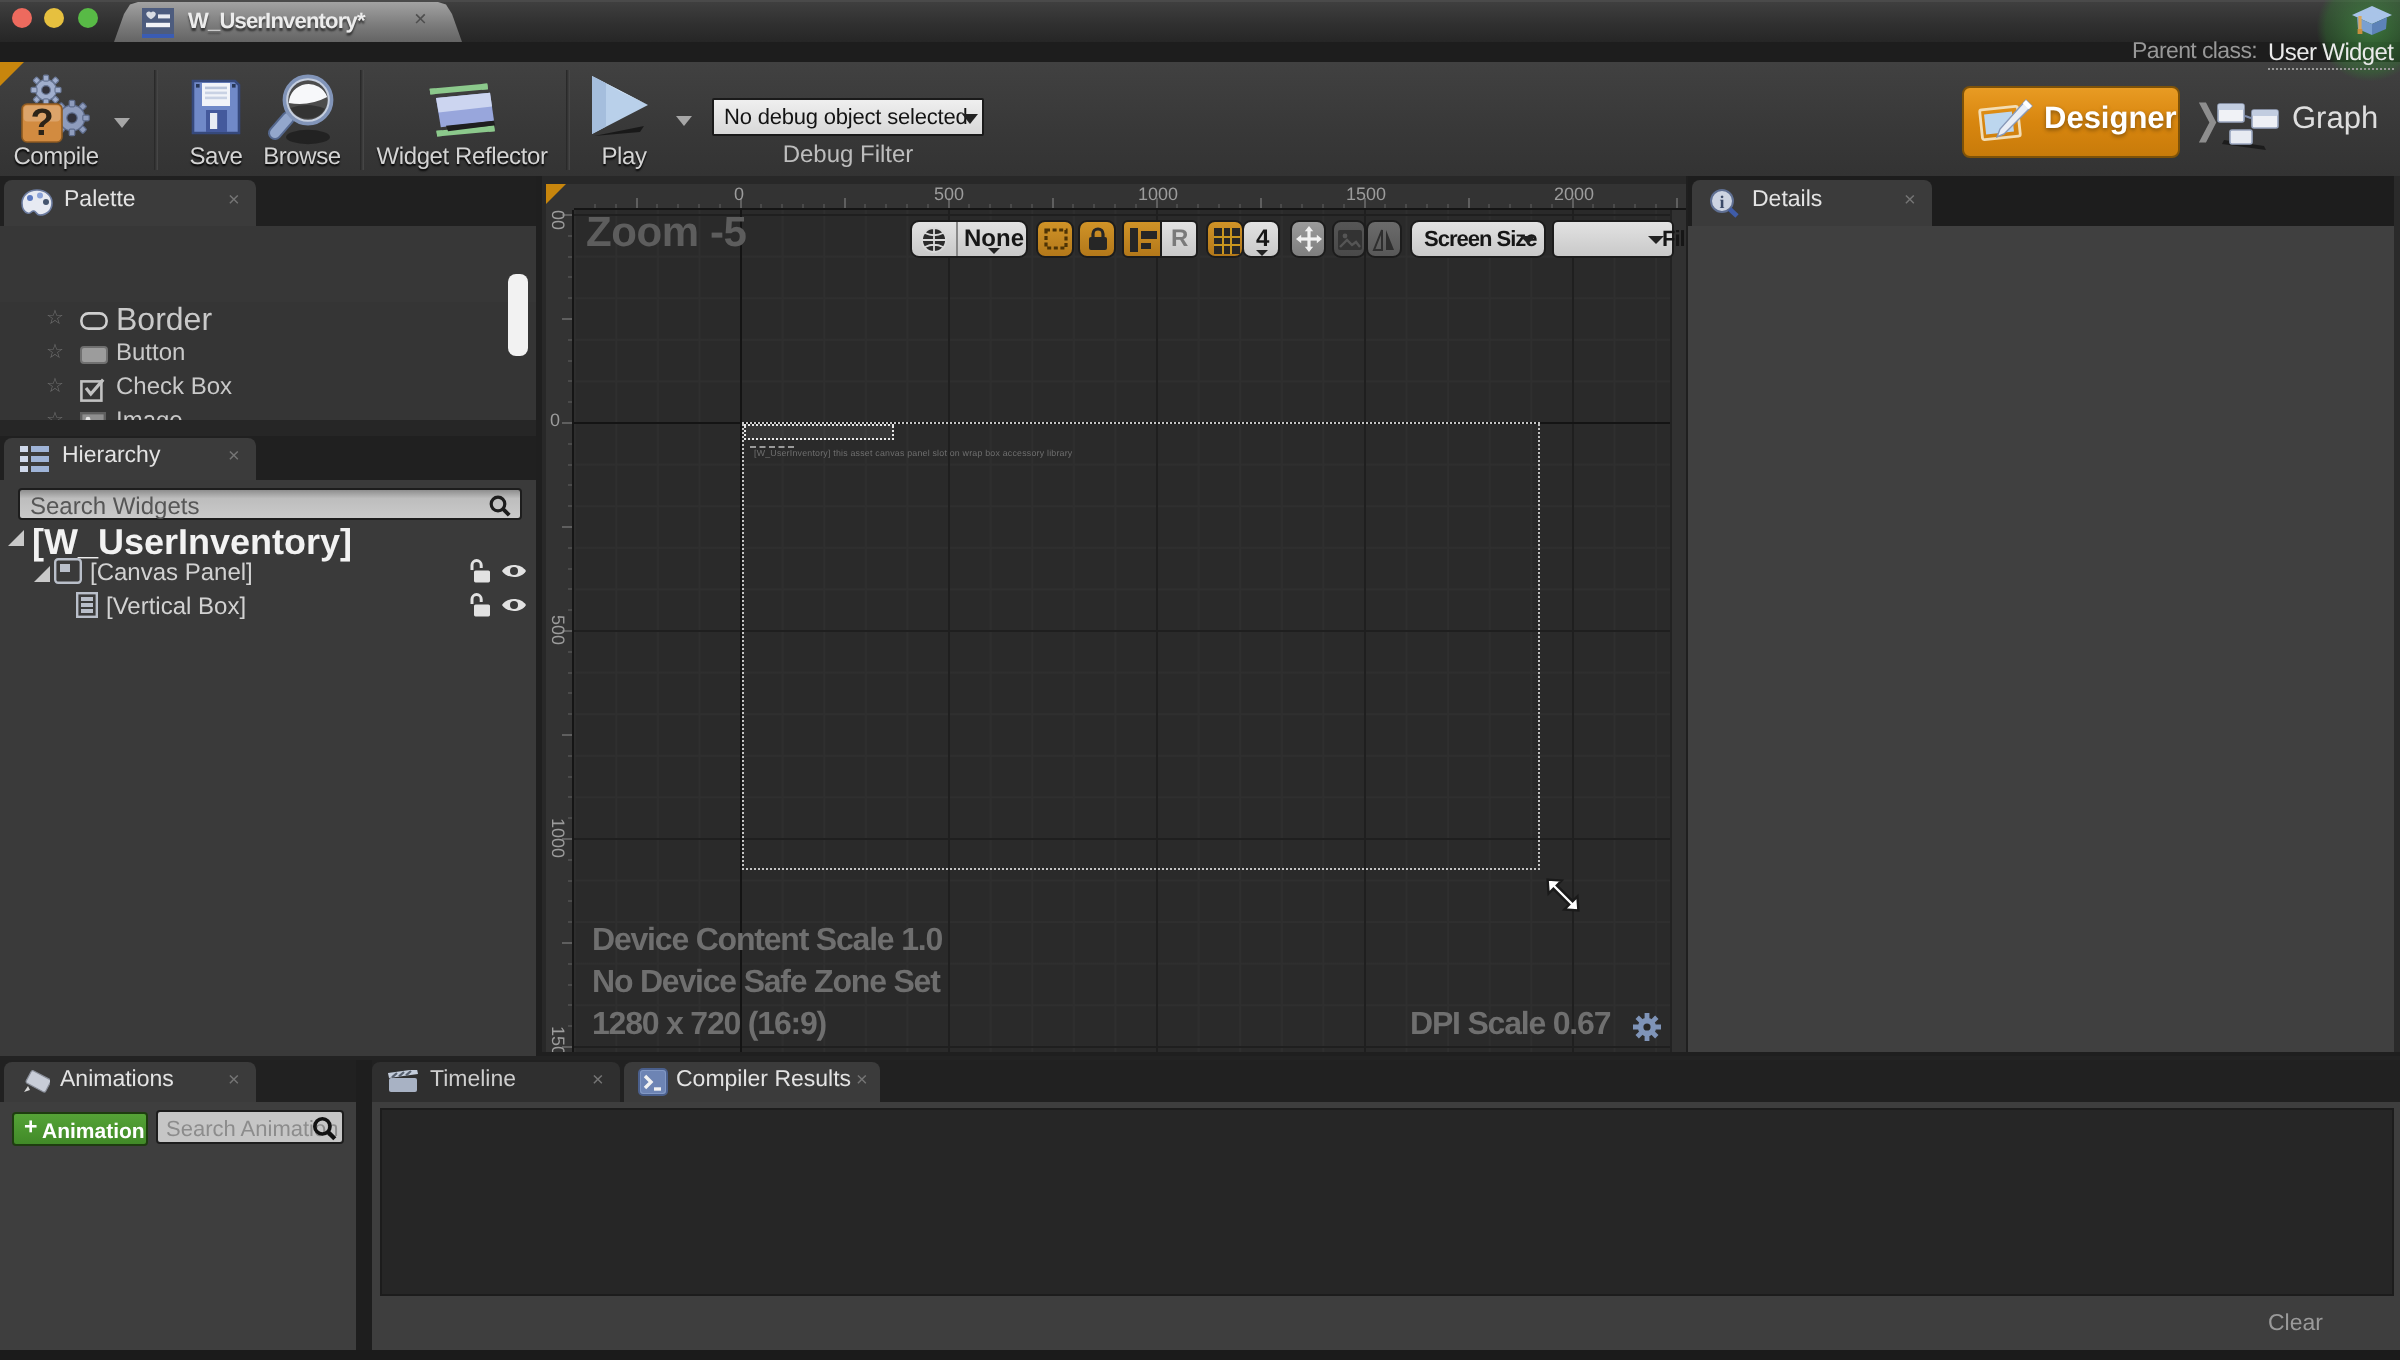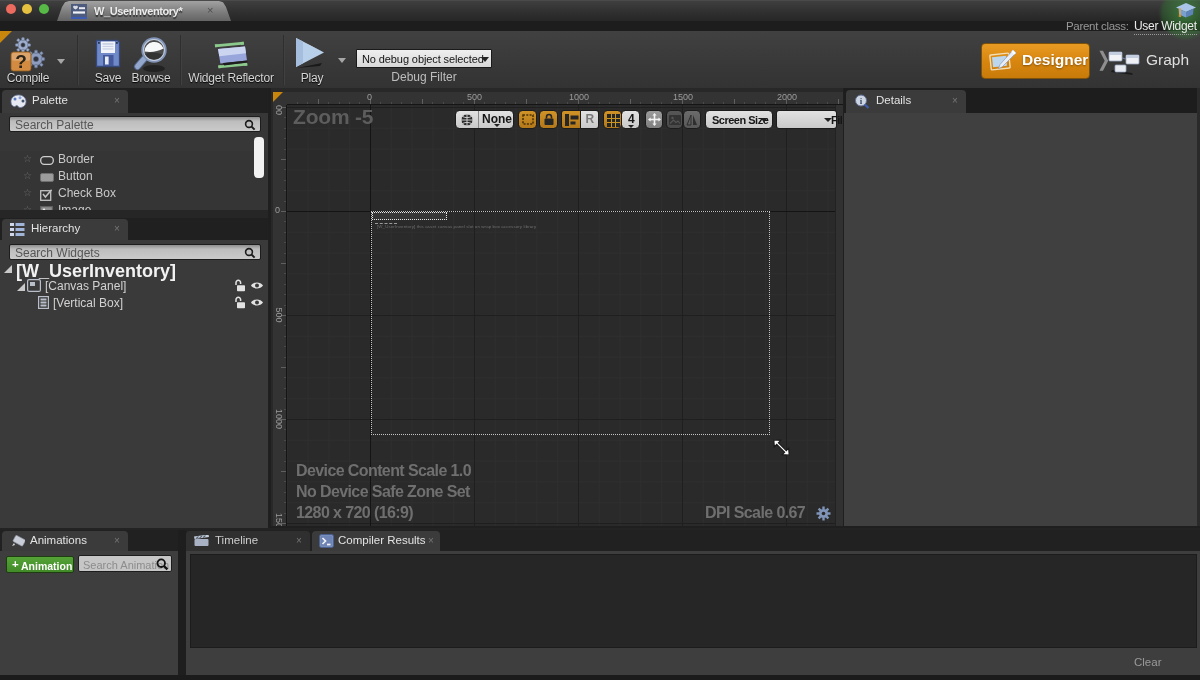--- a/index.html
+++ b/index.html
@@ -211,34 +211,27 @@
   <div class="abs ptab" style="left:2px;top:90px;width:126px;height:23px;"></div>
   <svg class="abs" style="left:10px;top:94px;" width="17" height="15" viewBox="0 0 17 15">
     <path d="M8.5 1 C 13 1 16 4 16 7.5 C 16 11 13.5 13.5 10 13.5 C 8 13.5 8.3 11.8 7 11.5 C 5.5 11.2 5.8 13 4 12.6 C 1.8 12 1 9.8 1 7.5 C 1 4 4 1 8.5 1 Z" fill="#e7eaf2" stroke="#6c7ca0" stroke-width="0.8"></path>
     <circle cx="5" cy="5" r="1.5" fill="#5b79c0"></circle>
     <circle cx="10" cy="3.8" r="1.5" fill="#8aa2d8"></circle>
     <circle cx="13" cy="7" r="1.5" fill="#45546e"></circle>
   </svg>
   <div class="abs ptab-label" style="left:32px;top:94px;">Palette</div>
   <div class="abs tabx" style="left:114px;top:95px;">×</div>
   <div class="abs panelbody" style="left:0;top:113px;width:268px;height:97px;background:#373737;"></div>
-  <div class="abs searchbox" style="left:9px;top:116px;width:252px;height:16px;">
-    <div class="abs" style="left:5px;top:1px;">Search Palette</div>
-    <svg class="abs" style="right:4px;top:2px;" width="12" height="12" viewBox="0 0 12 12">
-        <circle cx="5" cy="5" r="3.4" fill="none" stroke="#1c1c1c" stroke-width="1.6"></circle>
-        <line x1="7.6" y1="7.6" x2="10.6" y2="10.6" stroke="#1c1c1c" stroke-width="2"></line>
-      </svg>
-  </div>
 
   <div class="abs" style="left:0;top:151px;width:268px;height:59px;background:#353535;overflow:hidden;">
     <div class="abs rowstar" style="left:23px;top:2px;color:#6e6e6e;font-size:10px;">☆</div>
     <svg class="abs" style="left:40px;top:5px;" width="14" height="9" viewBox="0 0 14 9">
         <rect x="0.7" y="0.7" width="12.6" height="7.6" rx="3.5" fill="none" stroke="#cfcfcf" stroke-width="1.3"></rect>
       </svg>
-    <div class="abs" style="left:58px;top:1px;color:#c9c9c9;font-size:12px;">Border</div>
+    <div class="abs" style="left:58px;top:1px;color:#c9c9c9;font-size:16px;">Border</div>
 
     <div class="abs rowstar" style="left:23px;top:19px;color:#6e6e6e;font-size:10px;">☆</div>
     <svg class="abs" style="left:40px;top:22px;" width="14" height="9" viewBox="0 0 14 9">
         <rect x="0.5" y="0.5" width="13" height="8" rx="1.5" fill="#9c9c9c" stroke="#707070" stroke-width="1"></rect>
       </svg>
     <div class="abs" style="left:58px;top:18px;color:#c9c9c9;font-size:12px;">Button</div>
 
     <div class="abs rowstar" style="left:23px;top:36px;color:#6e6e6e;font-size:10px;">☆</div>
     <svg class="abs" style="left:40px;top:38px;" width="13" height="12" viewBox="0 0 13 12">
         <rect x="0.7" y="1.7" width="10" height="9.6" fill="none" stroke="#c2c2c2" stroke-width="1.3"></rect>

